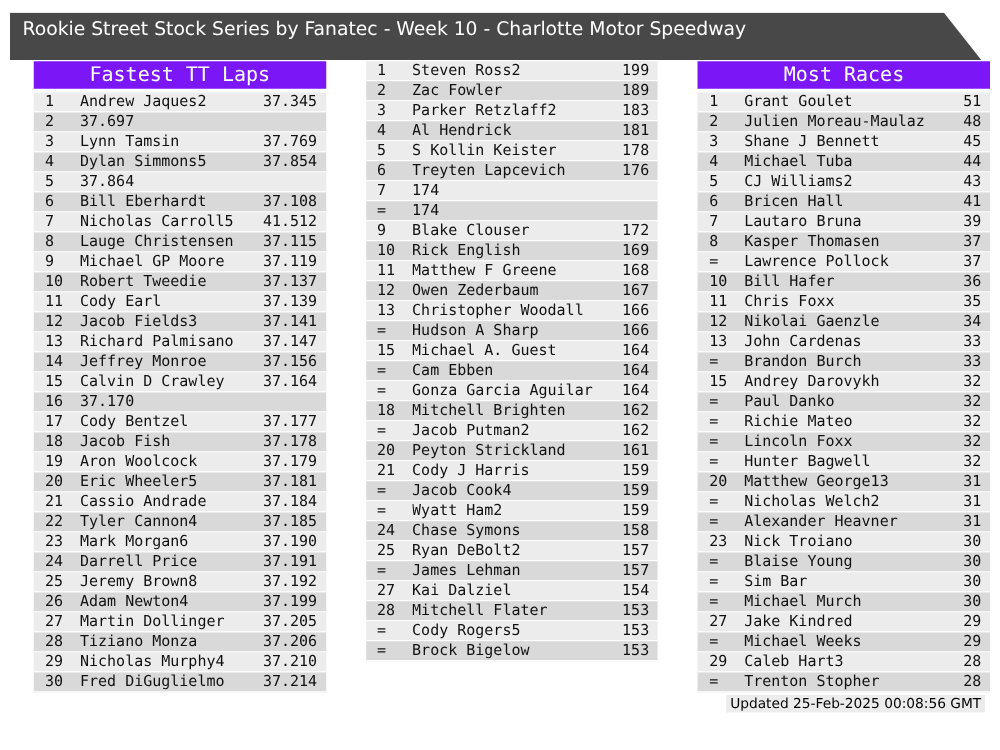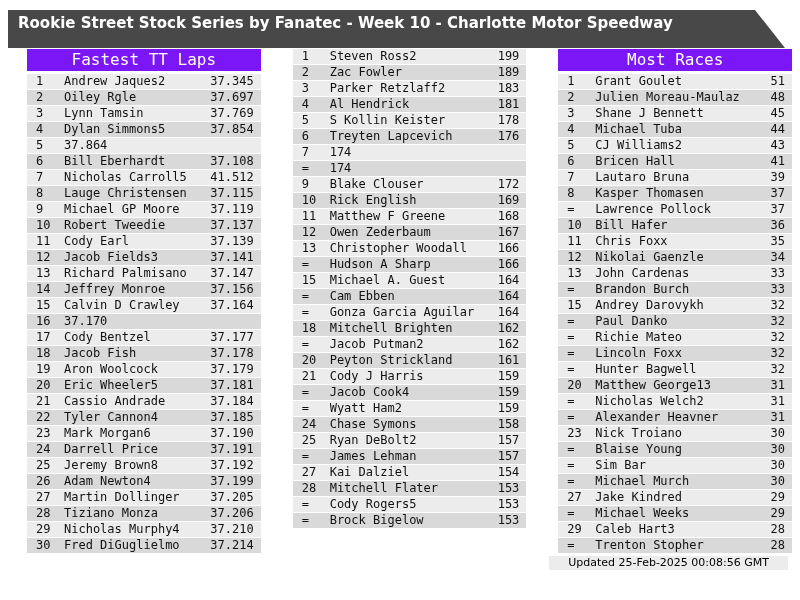--- a/index.html
+++ b/index.html
@@ -16,21 +16,20 @@
     position:relative;width:800px;height:600px;background:var(--page-bg);
     font-family:"DejaVu Sans Mono","Liberation Mono",monospace;overflow:hidden;
   }
   .titlebar{
     position:absolute;left:8px;top:10px;width:777px;height:38px;
     background:var(--title-bar-bg);color:#ffffff;
     font-family:"DejaVu Sans","Liberation Sans",sans-serif;
     font-size:15px;line-height:26px;padding-left:10px;
     clip-path:polygon(0 0, calc(100% - 30px) 0, 100% 100%, 0 100%);
     white-space:nowrap;
-    font-weight:bold;
   }
   .boards{
     position:absolute;left:8px;top:49px;width:784px;
     display:flex;gap:32px;padding-left:19px;
   }
   .board{flex:1;min-width:0;}
   .board-header{
     height:22px;line-height:22px;text-align:center;
     background:var(--header-bg);color:#ffffff;
     font-size:16px;margin-bottom:3px;white-space:nowrap;
@@ -42,21 +41,21 @@
   }
   .rows .row:nth-child(odd){background:var(--row-odd);}
   .rows .row:nth-child(even){background:var(--row-even);}
   .rank{width:37px;padding-left:9px;flex:none;}
   .name{flex:1;overflow:hidden;}
   .val{flex:none;text-align:right;padding-right:7px;}
   .footer{
     position:absolute;top:556px;right:12px;
     font-family:"DejaVu Sans","Liberation Sans",sans-serif;
     font-size:11px;line-height:14px;color:#000;
-    background:#ececec;padding:0 19px;white-space:nowrap;
+    background:#ececec;padding:0 3px;white-space:nowrap;
   }
 </style>
 </head>
 <body>
 
 <div class="page">
 
   <div class="titlebar">
     <span>Rookie Street Stock Series by Fanatec - Week 10 - Charlotte Motor Speedway</span>
   </div>
@@ -66,21 +65,20 @@
     <section class="board">
       <div class="board-header">Fastest TT Laps</div>
       <div class="rows">
           <div class="row">
             <span class="rank">1</span>
             <span class="name">Andrew Jaques2</span>
             <span class="val">37.345</span>
           </div>
           <div class="row">
             <span class="rank">2</span>
-            <span class="name">Oiley Rgle</span>
             <span class="val">37.697</span>
           </div>
           <div class="row">
             <span class="rank">3</span>
             <span class="name">Lynn Tamsin</span>
             <span class="val">37.769</span>
           </div>
           <div class="row">
             <span class="rank">4</span>
             <span class="name">Dylan Simmons5</span>

